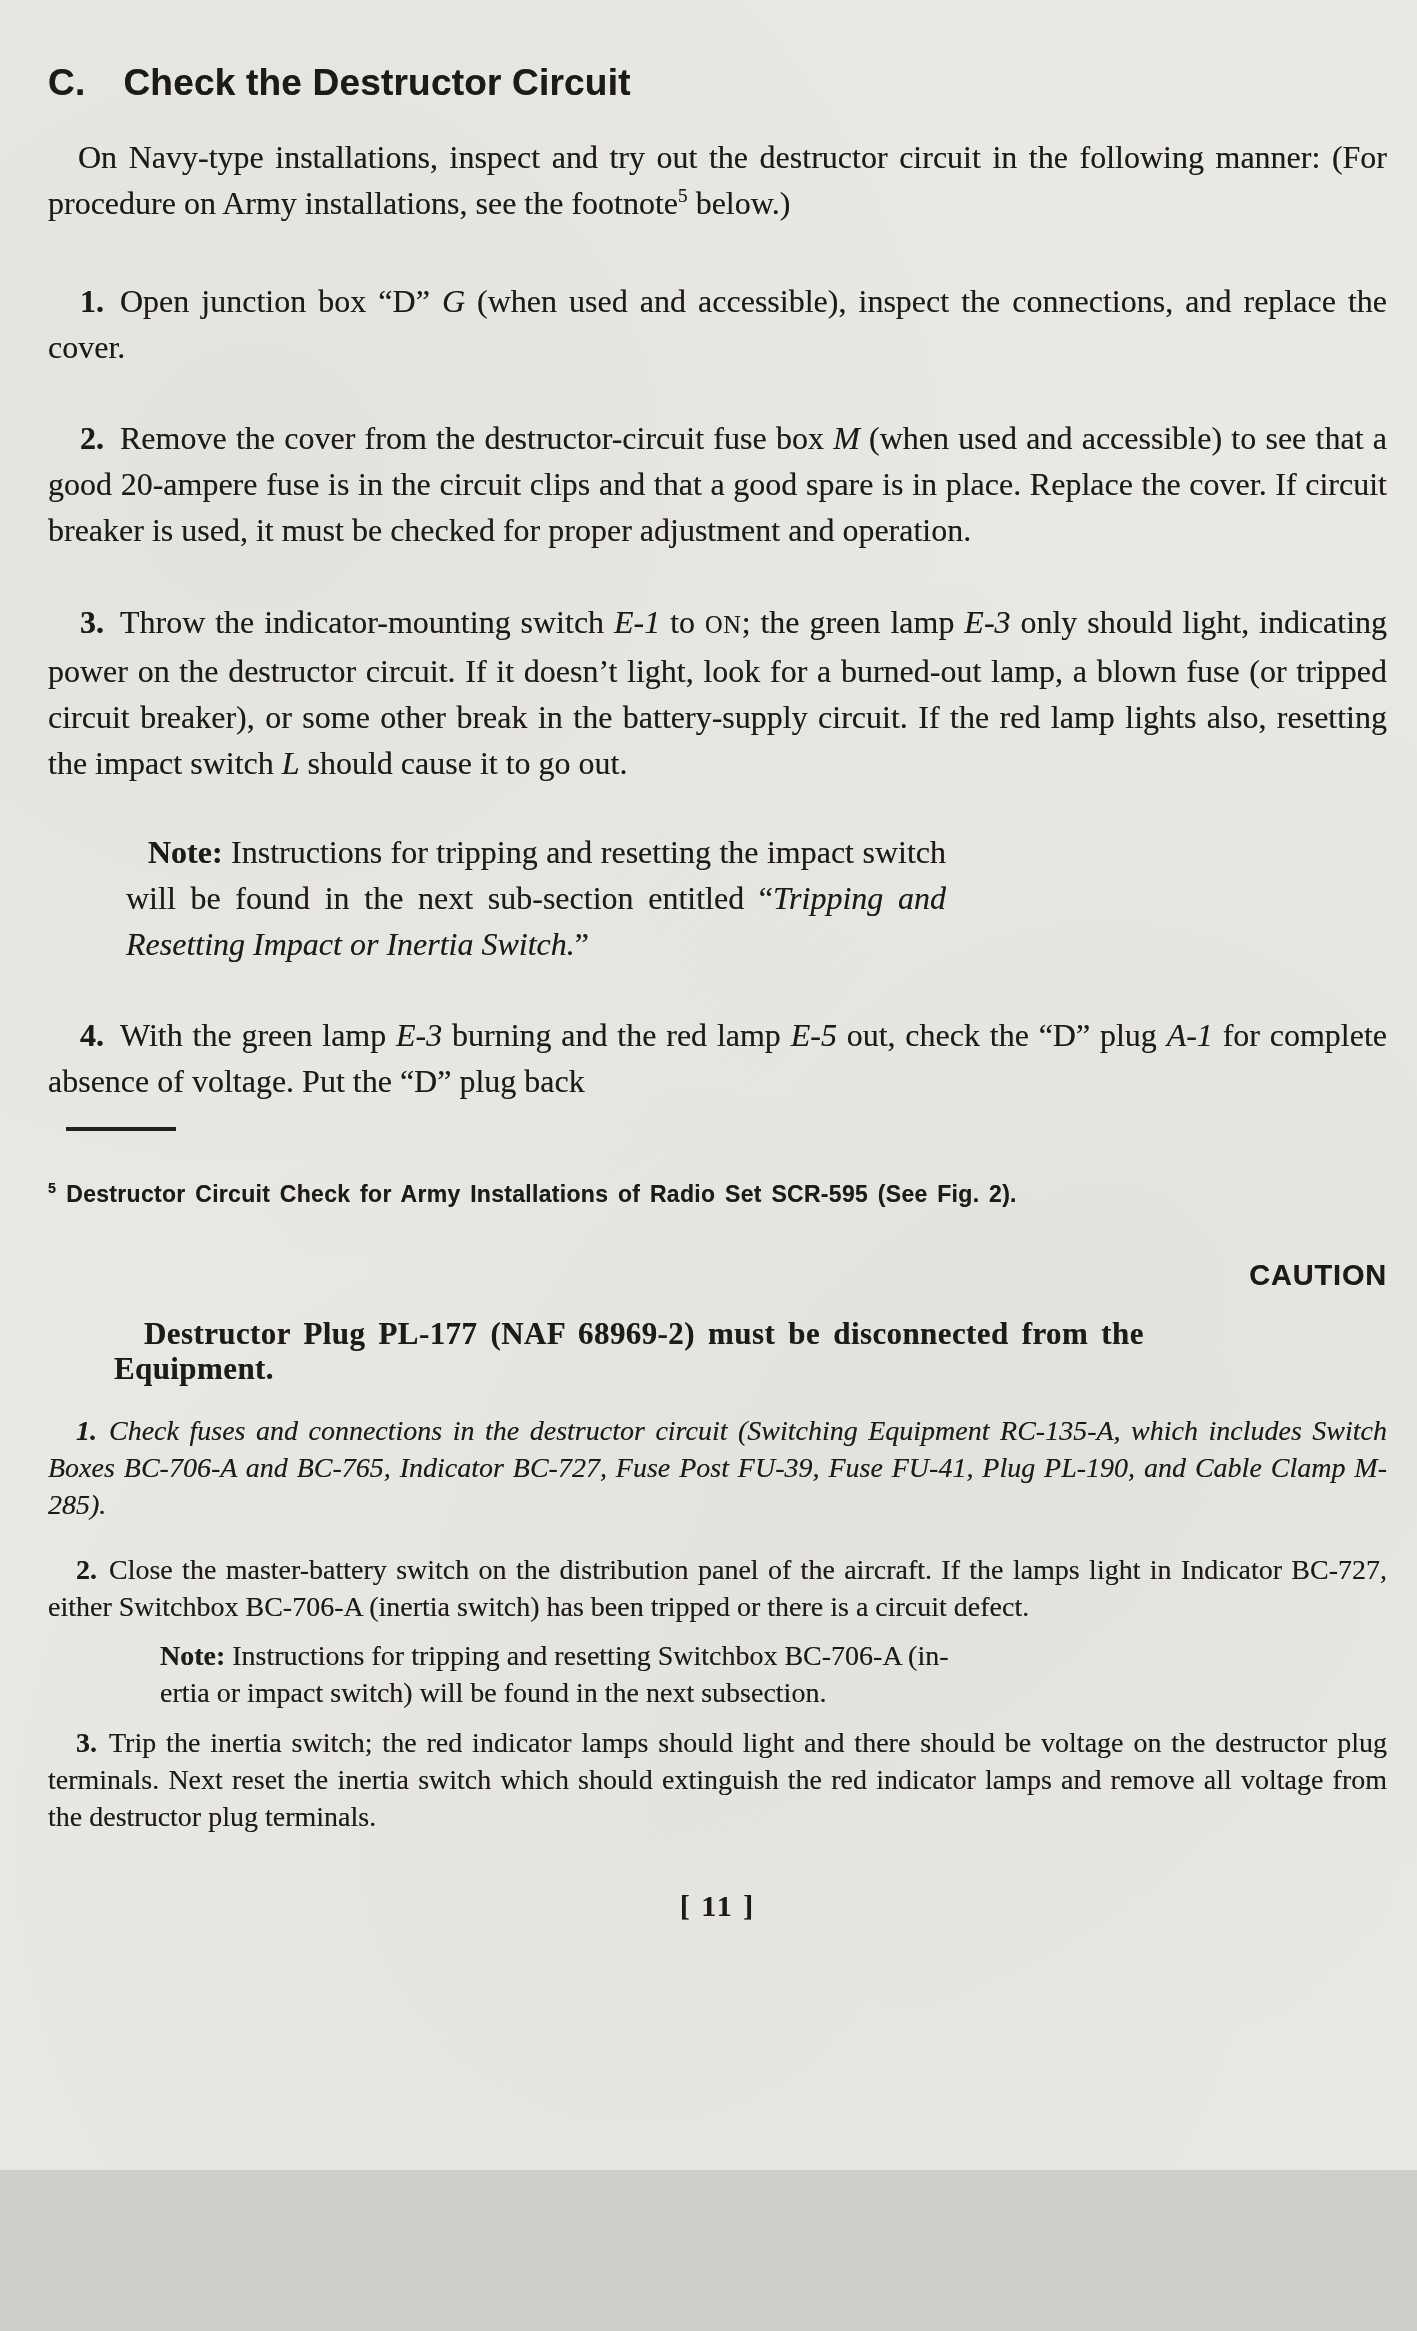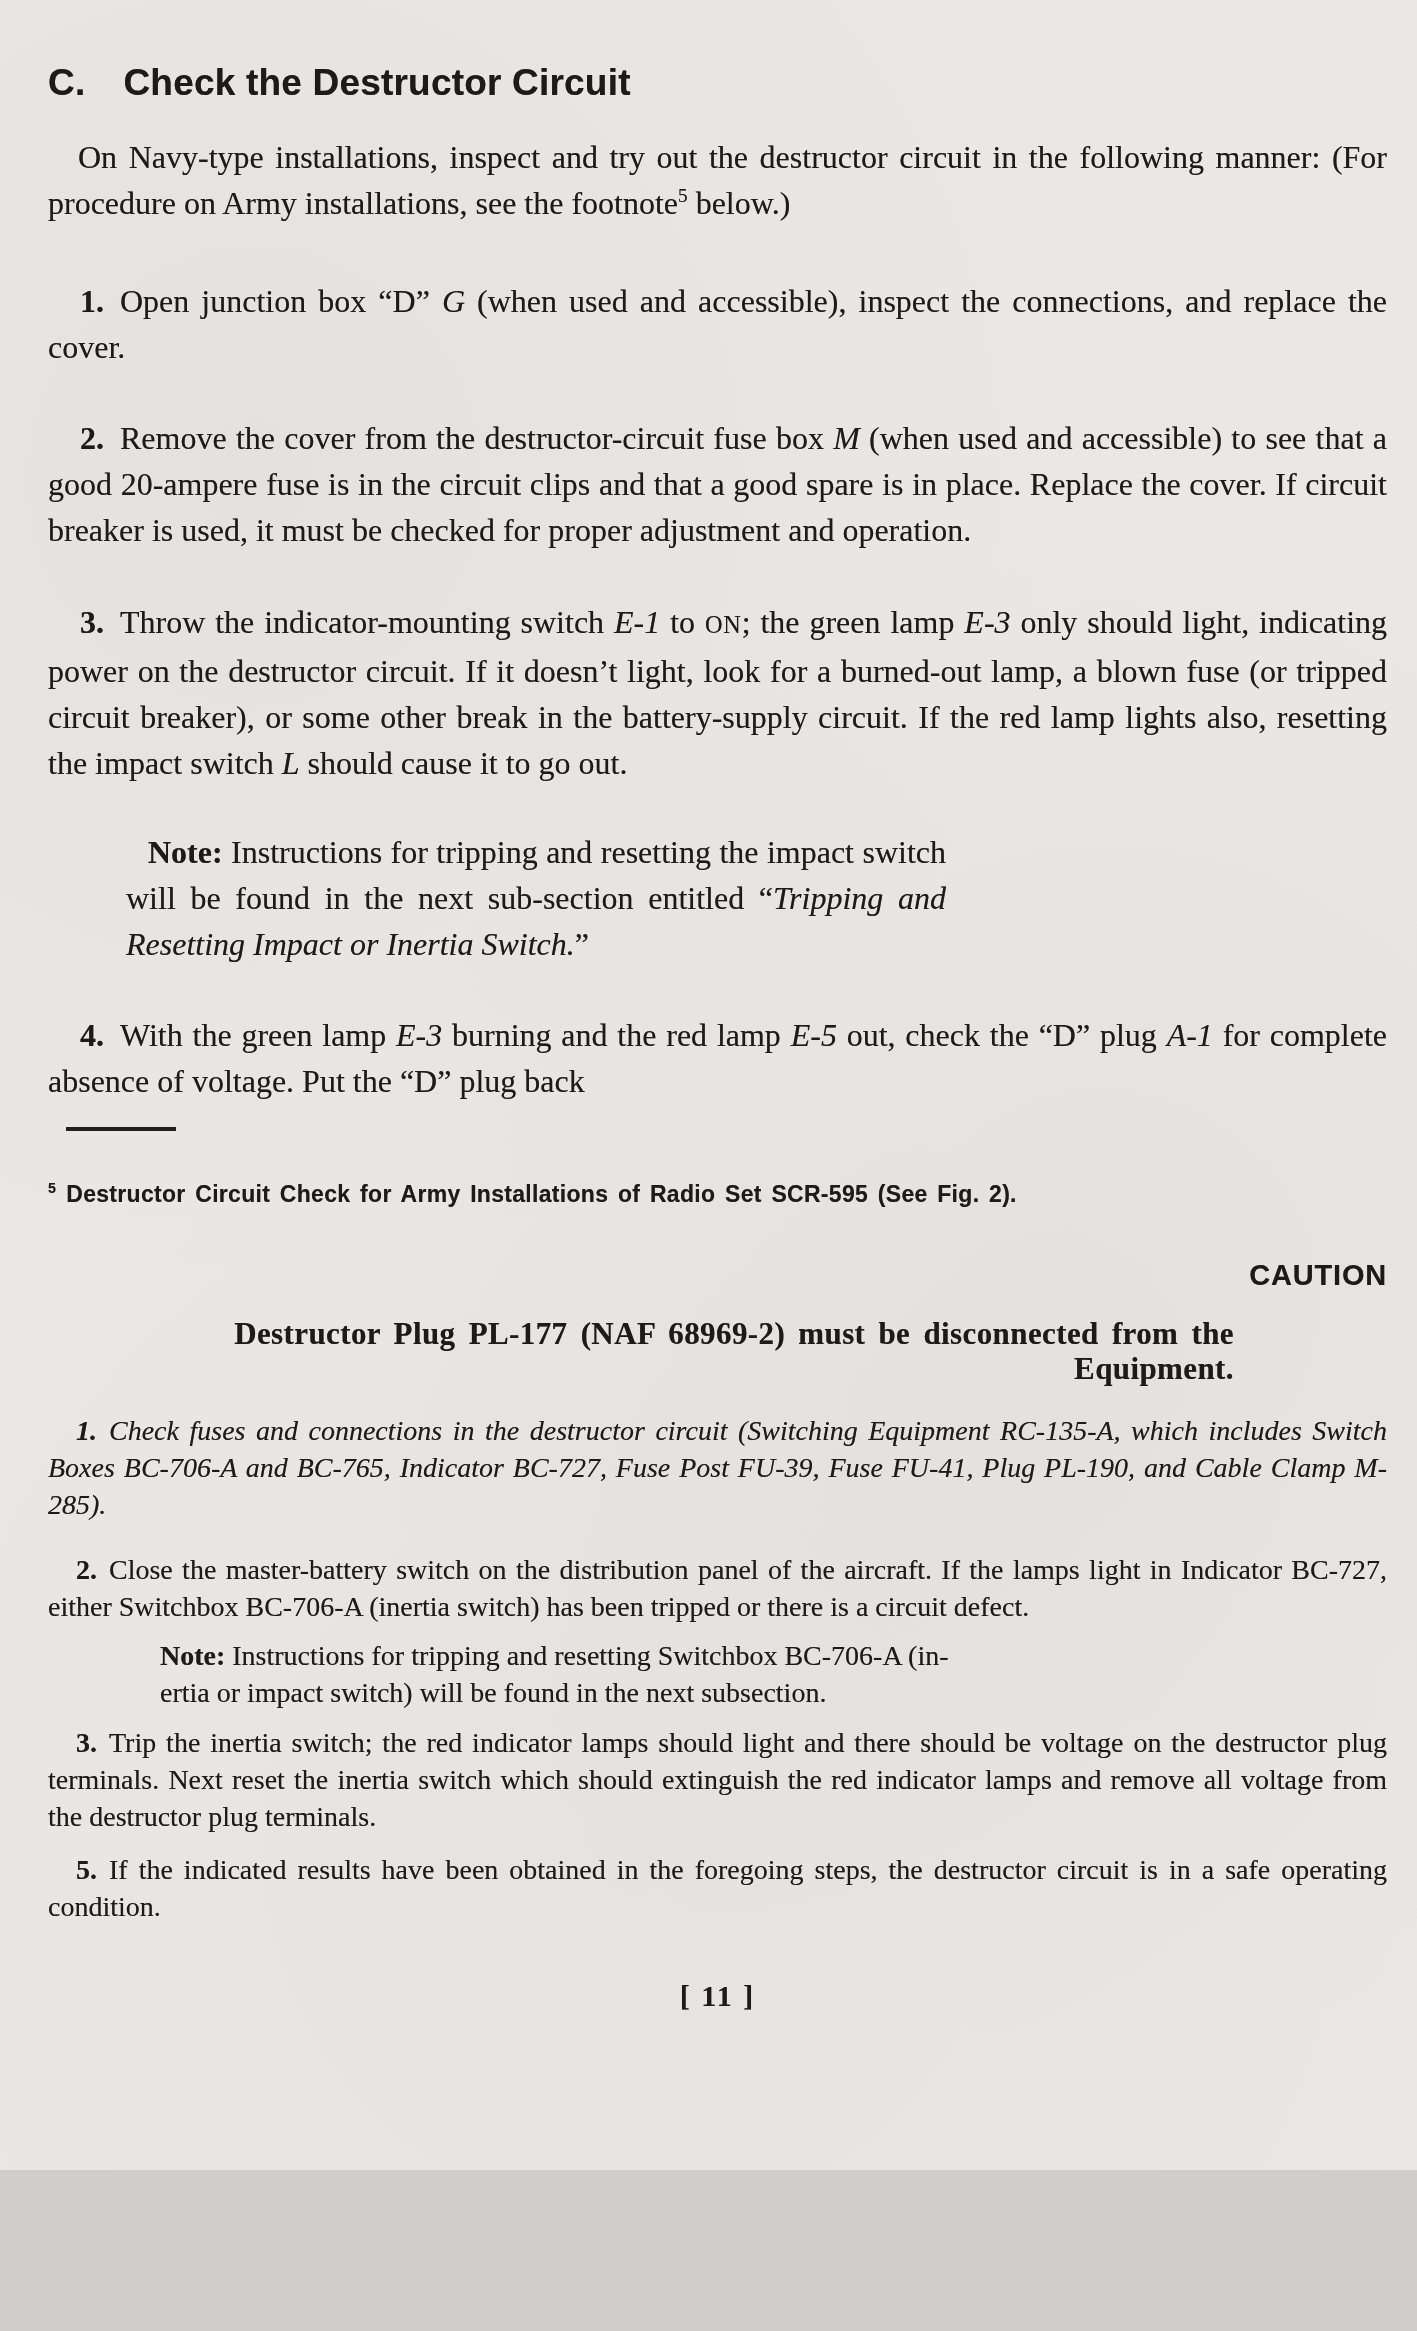--- a/index.html
+++ b/index.html
@@ -78,21 +78,21 @@
     letter-spacing:0.8px;
     text-shadow:0 0 0.6px rgba(20,18,15,0.55);
   }
   .caution-statement{
     margin:24px 0 0 66px;
     width:1120px;
     font-weight:700;
     font-size:31px;
     line-height:35px;
     text-indent:30px;
-    text-align:right;
+    text-align:left;
     word-spacing:5px;
     letter-spacing:0.4px;
     text-shadow:0 0 0.5px rgba(20,18,15,0.5);
   }
   
   .abody{
     font-size:28px;
     line-height:37px;
     text-align:justify;
     margin:0;
@@ -174,19 +174,16 @@
     <span class="num">2.</span><span><span>Close the master-battery switch on the distribution panel of the aircraft. If the lamps light in Indicator BC-727, either Switchbox BC-706-A (inertia switch) has been tripped or there is a circuit defect.</span></span>
   </p>
 
   <p class="abody note2"><span class="b">Note:</span><span> Instructions for tripping and resetting Switchbox BC-706-A (in-</span><br><span>ertia or impact switch) will be found in the next subsection.</span></p>
 
   <p class="abody astep a3">
     <span class="num">3.</span><span><span>Trip the inertia switch; the red indicator lamps should light and there should be voltage on the destructor plug terminals. Next reset the inertia switch which should extinguish the red indicator lamps and remove all voltage from the destructor plug terminals.</span></span>
   </p>
 
 
-  <p class="abody astep a5">
-    <span class="num">5.</span><span><span>If the indicated results have been obtained in the foregoing steps, the destructor circuit is in a safe operating condition.</span></span>
-  </p>
 
   <p class="page-number">[ 11 ]</p>
 
 </div>
 
 </body></html>

